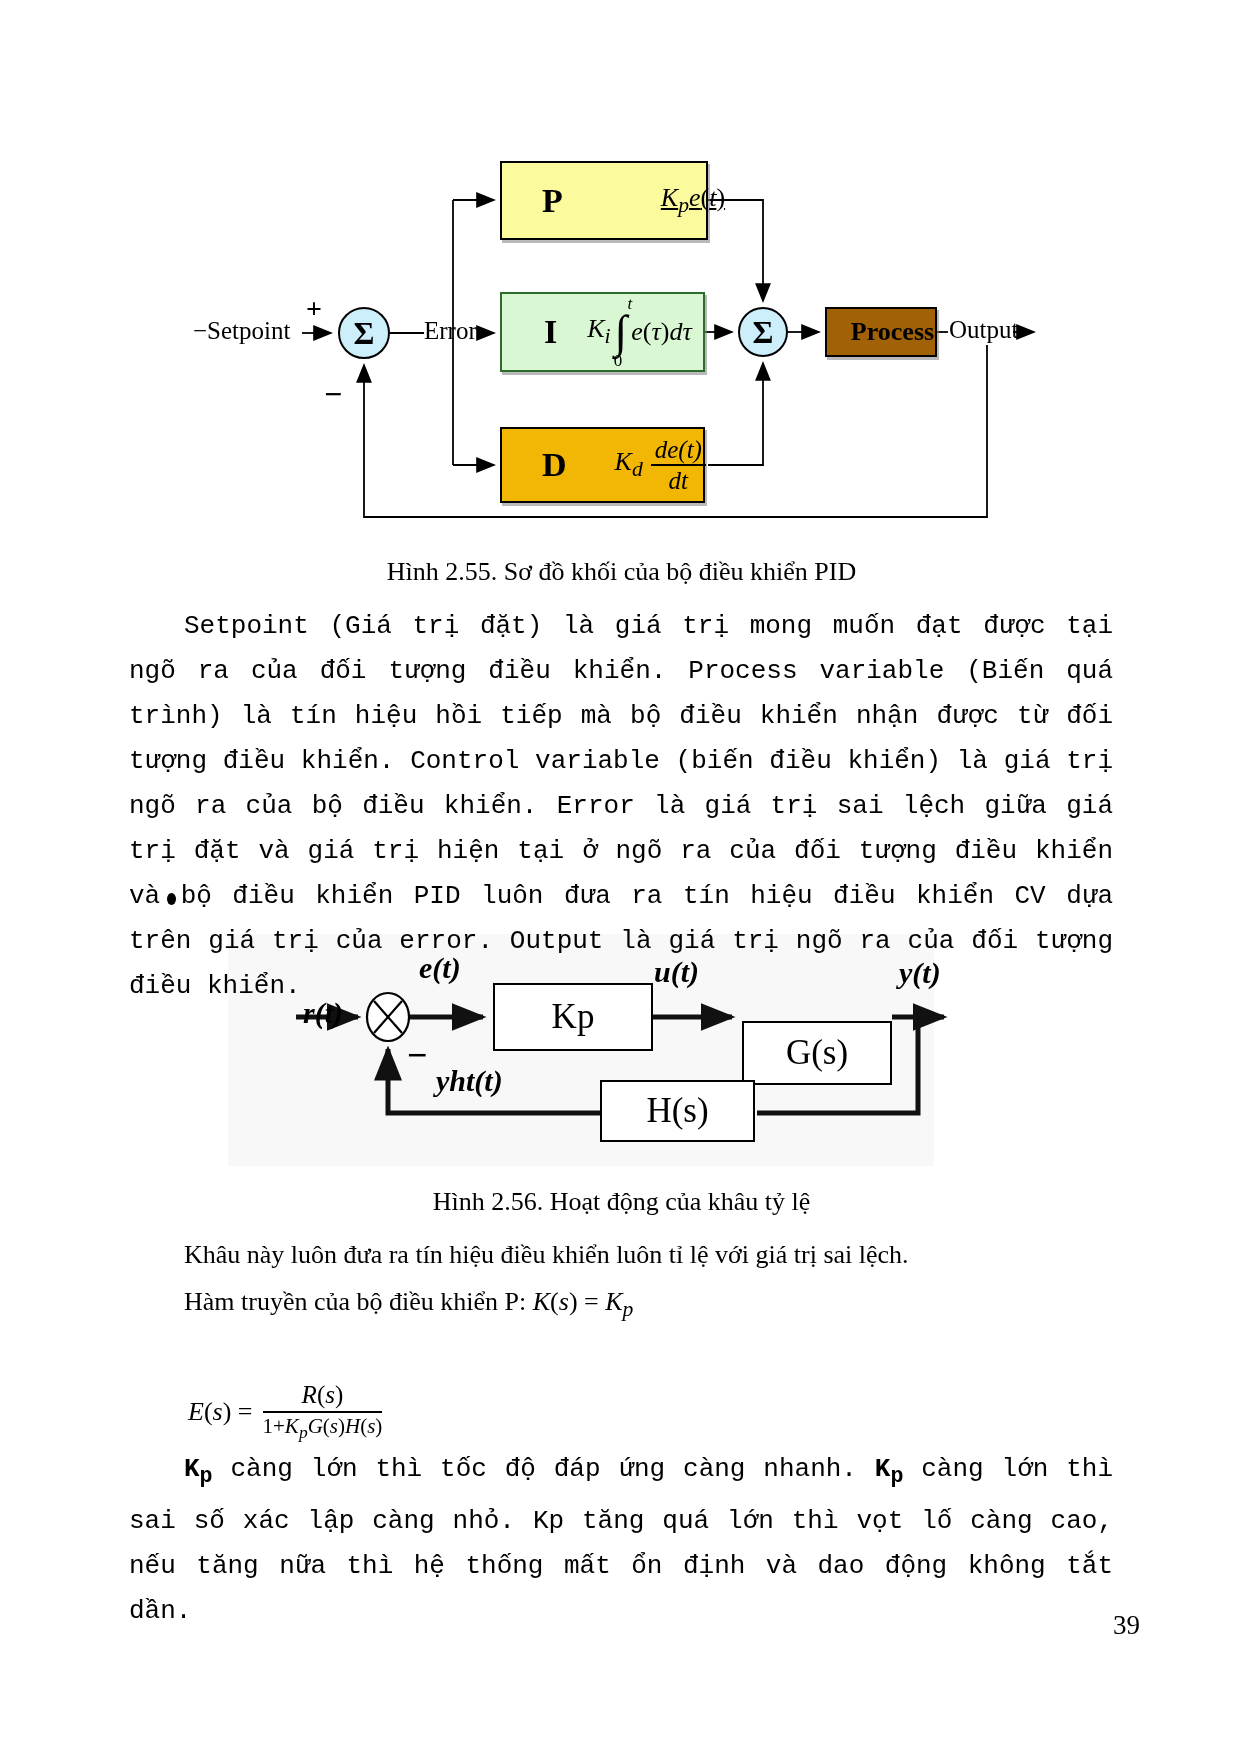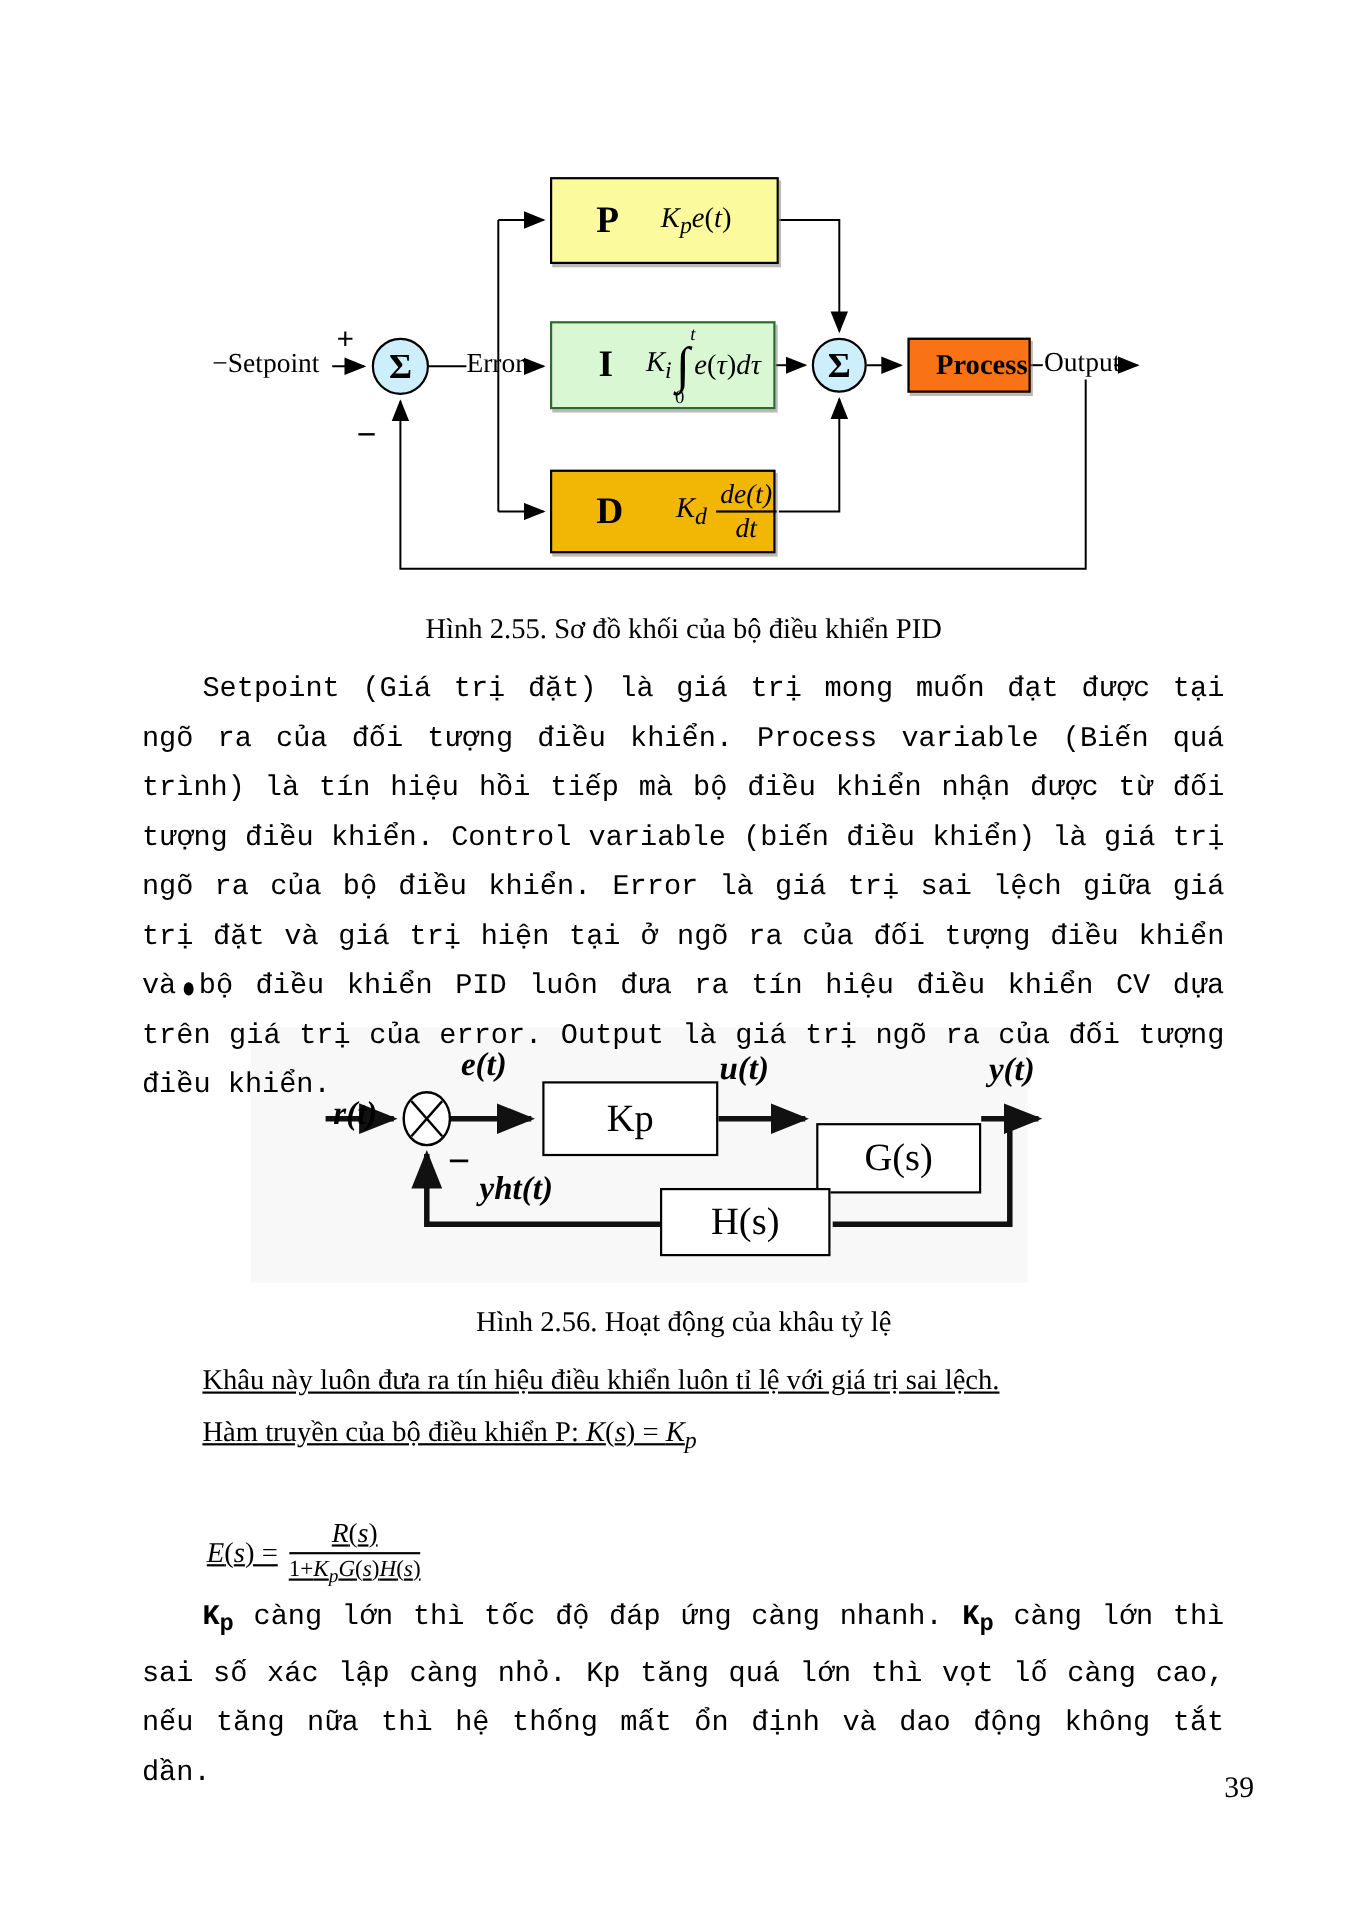--- a/index.html
+++ b/index.html
@@ -20,21 +20,21 @@
     box-sizing:border-box;display:flex;align-items:center;justify-content:center;
     font-weight:bold;font-size:32px;
   }
   .lbl{position:absolute;z-index:3;font-size:25px;white-space:nowrap;}
   .sign{position:absolute;z-index:3;font-size:28px;font-weight:bold;}
   .cap{position:absolute;left:130px;width:983px;text-align:center;font-size:26px;z-index:3;}
   .body-par{
     position:absolute;left:129px;width:984px;font-size:26px;line-height:45px;
     text-align:justify;text-indent:55px;z-index:3;font-family:Liberation Mono, monospace;
   }
-  .tline{position:absolute;left:129px;width:984px;font-size:26px;z-index:3;text-decoration:underline;}
+  .tline{position:absolute;left:129px;width:984px;font-size:26px;z-index:3;}
   .ind{padding-left:55px;}
   .frac{display:inline-block;vertical-align:middle;text-align:center;line-height:1.15;}
   .frac .num{display:block;border-bottom:2px solid #000;padding:0 8px 1px 8px;font-size:25px;}
   .frac .den{display:block;padding-top:1px;font-size:21px;}
   .int-stack{display:flex;flex-direction:column;align-items:center;line-height:1;margin:0 4px;}
   .int-stack .lim-t{font-size:17px;font-style:italic;transform:translateX(9px);}
   .int-stack .int{font-size:46px;line-height:40px;}
   .int-stack .lim-0{font-size:17px;transform:translateX(-3px);}
   .dfrac{display:inline-block;text-align:center;line-height:1.1;font-style:italic;}
   .dfrac .num{display:block;border-bottom:2px solid #000;padding:0 4px 1px 4px;font-size:25px;}
@@ -99,21 +99,21 @@
   <div class="sign" style="left:324px;top:376px;font-size:32px;">−</div>
 
   <div class="sum" style="left: 338px; top: 307px; width: 52px; height: 52px; background: rgb(205, 238, 251);">
     <span>Σ</span>
   </div>
 
   <div class="lbl" style="left:424px;top:317px;">Error</div>
 
   <div class="blk" style="left: 500px; top: 161px; width: 208px; height: 79px; background: rgb(251, 251, 158);">
     <span class="letter" style="margin-left:40px;">P</span>
-    <span class="formula" style="margin-left:38px;"><i>K<sub>p</sub>e</i>(<i>t</i>)</span>
+    <span class="formula" style="margin-left:98px;text-decoration:underline;"><i>K<sub>p</sub>e</i>(<i>t</i>)</span>
   </div>
 
   <div class="blk" style="left: 500px; top: 292px; width: 205px; height: 80px; border-color: rgb(46, 107, 46); background: rgb(217, 247, 211);">
     <span class="letter" style="margin-left:42px;">I</span>
     <span class="formula" style="margin-left:30px;"><i>K<sub>i</sub></i></span>
     <span class="int-stack">
       <span class="lim-t">t</span>
       <span class="int">∫</span>
       <span class="lim-0">0</span>
     </span>
@@ -126,21 +126,21 @@
     <span class="dfrac">
       <span class="num">de(t)</span>
       <span class="den">dt</span>
     </span>
   </div>
 
   <div class="sum" style="left: 738px; top: 307px; width: 50px; height: 50px; background: rgb(205, 238, 251);">
     <span>Σ</span>
   </div>
 
-  <div class="blk" style="left: 825px; top: 307px; width: 112px; height: 50px; justify-content: center; background: #f97316; padding-left: 23px;">
+  <div class="blk" style="left: 825px; top: 307px; width: 112px; height: 50px; justify-content: center; background: #a16207; padding-left: 23px;">
     <span style="font-weight:bold;font-size:26px;">Process</span>
   </div>
 
   <div class="lbl" style="left:949px;top:316px;">Output</div>
 
   <div class="cap" style="top:557px;">Hình 2.55. Sơ đồ khối của bộ điều khiển PID</div>
 
   <div class="body-par" style="top:604px;">Setpoint (Giá trị đặt) là giá trị mong muốn đạt được tại ngõ ra của đối tượng điều khiển. Process variable (Biến quá trình) là tín hiệu hồi tiếp mà bộ điều khiển nhận được từ đối tượng điều khiển. Control variable (biến điều khiển) là giá trị ngõ ra của bộ điều khiển. Error là giá trị sai lệch giữa giá trị đặt và giá trị hiện tại ở ngõ ra của đối tượng điều khiển và bộ điều khiển PID luôn đưa ra tín hiệu điều khiển CV dựa trên giá trị của error. Output là giá trị ngõ ra của đối tượng điều khiển.</div>
 
   <div class="bullet" style="left:167px;top:893px;"></div>

